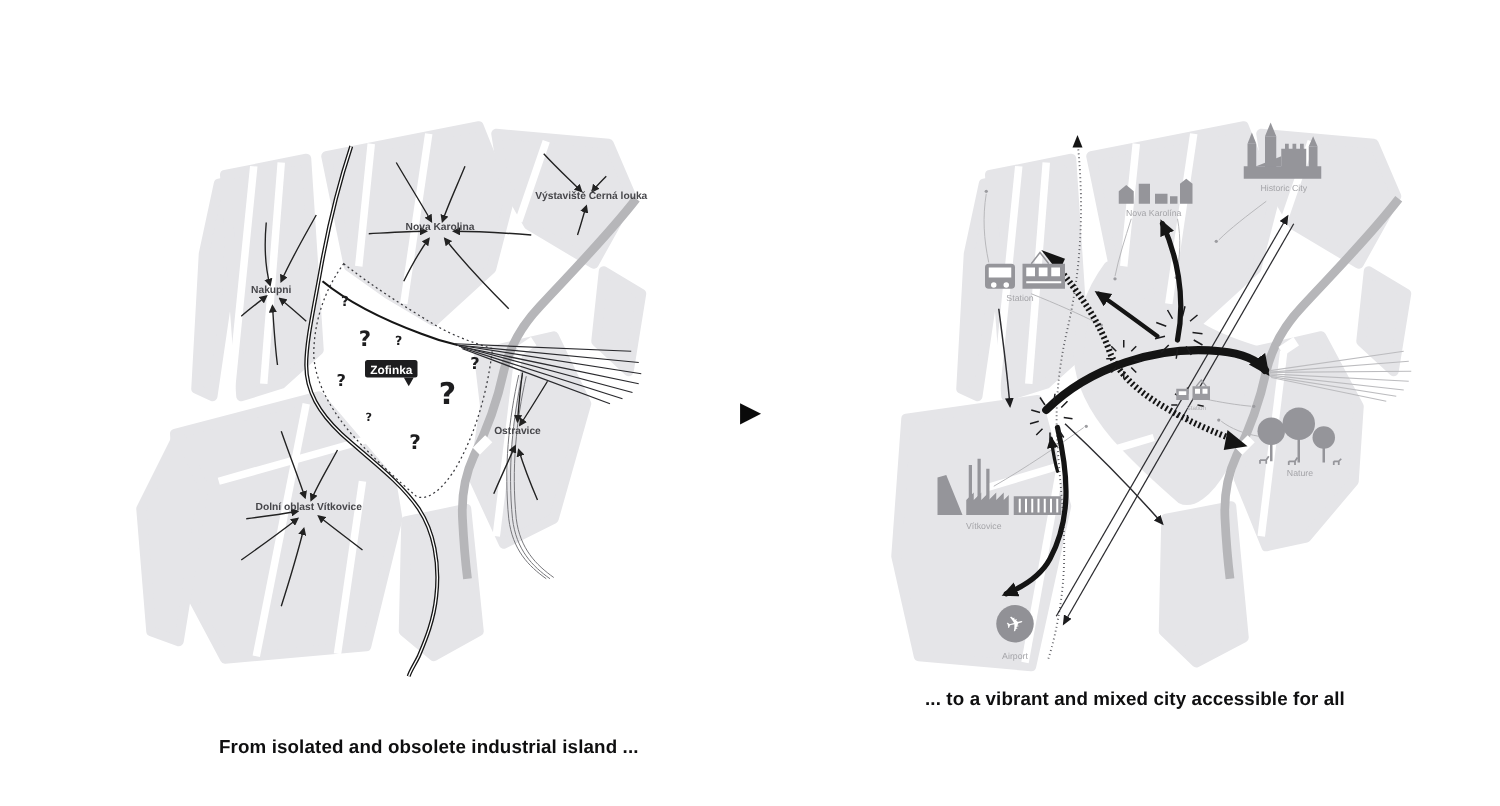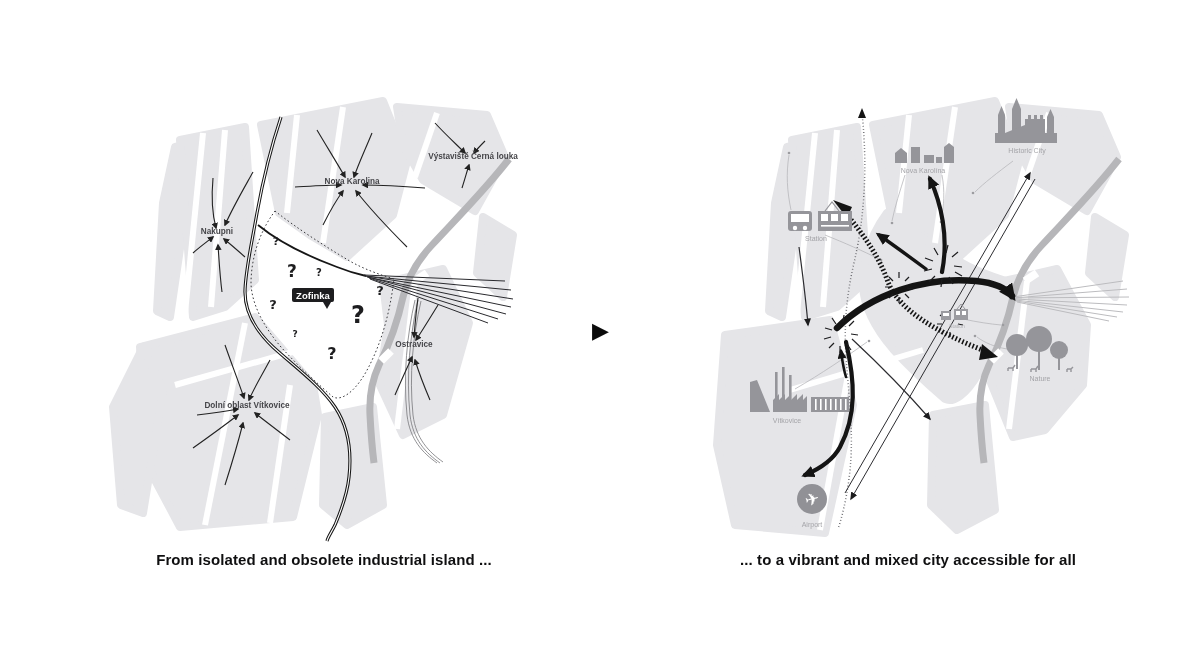--- a/index.html
+++ b/index.html
@@ -1,21 +1,21 @@
 <!DOCTYPE html>
 <html><head>
 <meta charset="utf-8">
 <style>
   html,body{margin:0;padding:0;background:#fff;}
   .canvas{position:relative;width:1200px;height:645px;background:#ffffff;overflow:hidden;
           font-family:"Liberation Sans",sans-serif;}
   .map{position:absolute;}
   .caption{position:absolute;top:551px;font-size:15px;font-weight:bold;color:#0f0f10;
            text-align:center;letter-spacing:.1px;}
-  .caption-left{left:74px;width:500px;}
+  .caption-left{left:93px;width:500px;margin-top:38px;}
   .caption-right{left:668px;width:480px;}
   .divider{position:absolute;left:592px;top:320px;font-size:22px;color:#0a0a0a;line-height:1;
            font-family:"DejaVu Sans",sans-serif;}
   svg text{font-family:"Liberation Sans",sans-serif;}
   .arealbl{font-size:8.2px;font-weight:600;fill:#46464a;}
   .iconlbl{font-size:7px;fill:#a4a4a8;}
   .qmark{font-weight:bold;fill:#1d1d1f;font-family:"DejaVu Sans",sans-serif;}
 </style>
 </head>
 <body>

